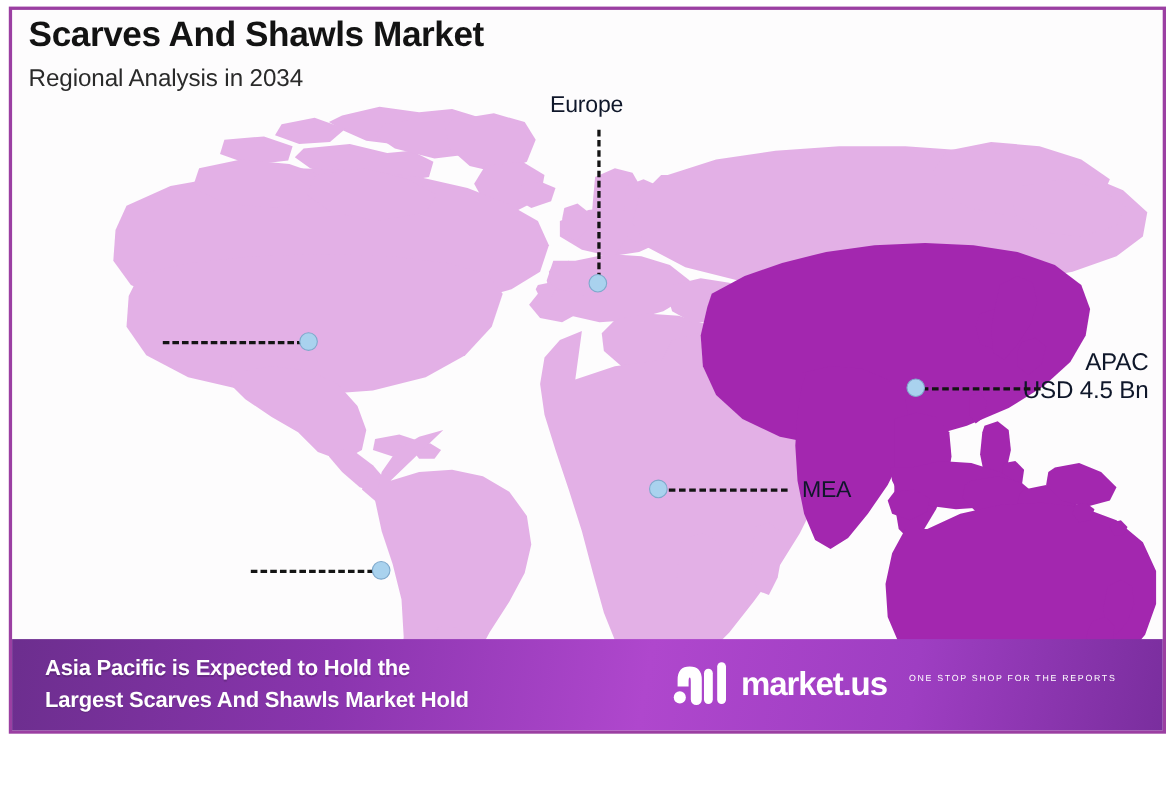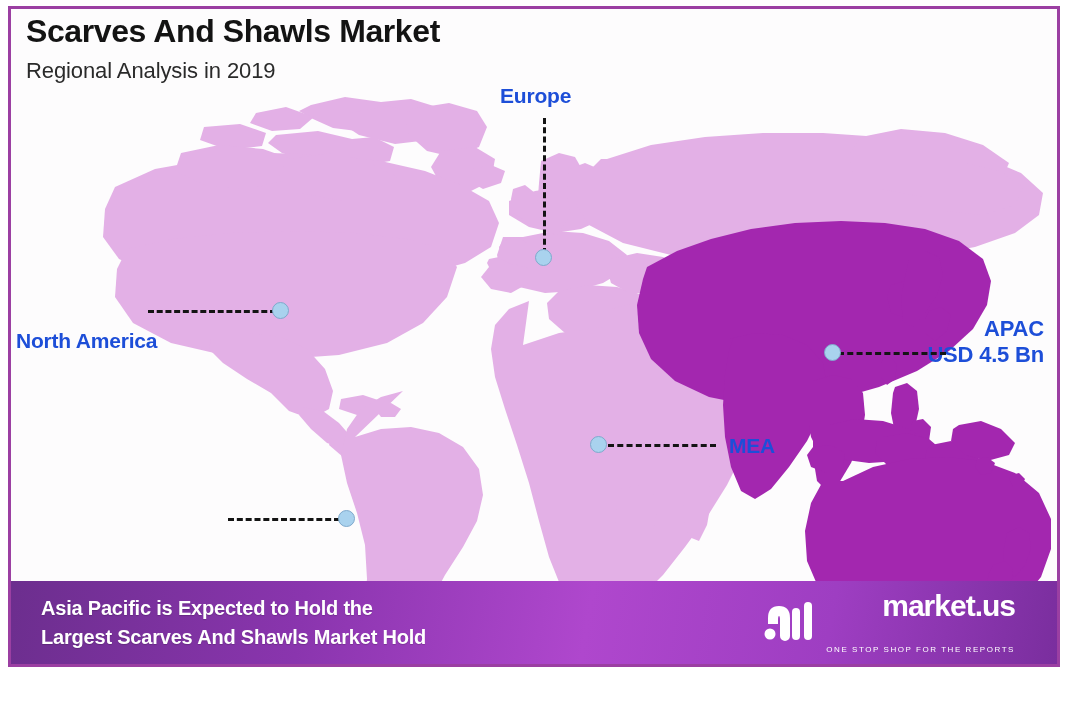--- a/index.html
+++ b/index.html
@@ -43,22 +43,22 @@
     overflow:hidden;
     z-index:5;
   }
   .map-wrap svg{ display:block; width:1046px; height:616px; }
 
   
   .anno{ position:absolute; left:0; top:0; width:1068px; height:714px; z-index:20; pointer-events:none; }
 
   .region-label{
     position:absolute;
-    color:#1d4ed8;
-    font-weight:bold;
+    color:#0f172a;
+    font-weight:normal;
     font-size:21px;
     letter-spacing:-0.2px;
     white-space:nowrap;
     line-height:1.18;
   }
   .region-label.big{ font-size:22px; }
   .region-label.right{ text-align:right; }
 
   .dot{
     position:absolute;
@@ -92,21 +92,21 @@
   .footer-text{
     color:#ffffff;
     font-size:20px;
     font-weight:bold;
     line-height:1.42;
     letter-spacing:-0.2px;
     text-shadow:0 1px 1px rgba(0,0,0,.18);
   }
   .logo{ display:flex; align-items:center; gap:10px; }
   .logo-mark{ width:54px; height:46px; }
-  .logo-text{ display:flex; flex-direction:column; align-items:flex-end;gap:20px; }
+  .logo-text{ display:flex; flex-direction:row; align-items:flex-start;gap:20px; }
   .logo-word{
     color:#ffffff; font-size:30px; font-weight:bold;
     letter-spacing:-1px; line-height:1;
   }
   .logo-tag{
     color:#ffffff; font-size:8px; font-weight:normal;
     letter-spacing:1.55px; margin-top:4px; white-space:nowrap;
   }
 </style>
 </head>
@@ -205,30 +205,29 @@
         <path d="M982 556 l12 -4 8 8 -2 20 -8 20 -10 14 -8 -8 0 -22 4 -20 4 -8z"></path>
 
         <path d="M966 450 l10 -2 8 6 -4 10 -10 2 -6 -8 2 -8z"></path>
         <path d="M1000 466 l8 -2 6 6 -4 8 -8 0 -4 -8 2 -4z"></path>
       </g>
     </svg>
   </div>
 
   <div class="header">
     <div class="title">Scarves And Shawls Market</div>
-    <div class="subtitle">Regional Analysis in 2019</div>
+    <div class="subtitle">Regional Analysis in 2034</div>
   </div>
 
   <div class="anno">
 
     <div class="region-label" style="left:500px; top:84px;">Europe</div>
     <div class="leader vert" style="left:543px; top:118px; height:136px;"></div>
     <div class="dot" style="left:535px; top:249px;"></div>
 
-    <div class="region-label" style="left:16px; top:329px;">North America</div>
     <div class="leader" style="left:148px; top:310px; width:128px;"></div>
     <div class="dot" style="left:272px; top:302px;"></div>
 
     <div class="leader" style="left:228px; top:518px; width:112px;"></div>
     <div class="dot" style="left:338px; top:510px;"></div>
 
     <div class="region-label" style="left:729px; top:434px;">MEA</div>
     <div class="leader" style="left:608px; top:444px; width:108px;"></div>
     <div class="dot" style="left:590px; top:436px;"></div>
 

